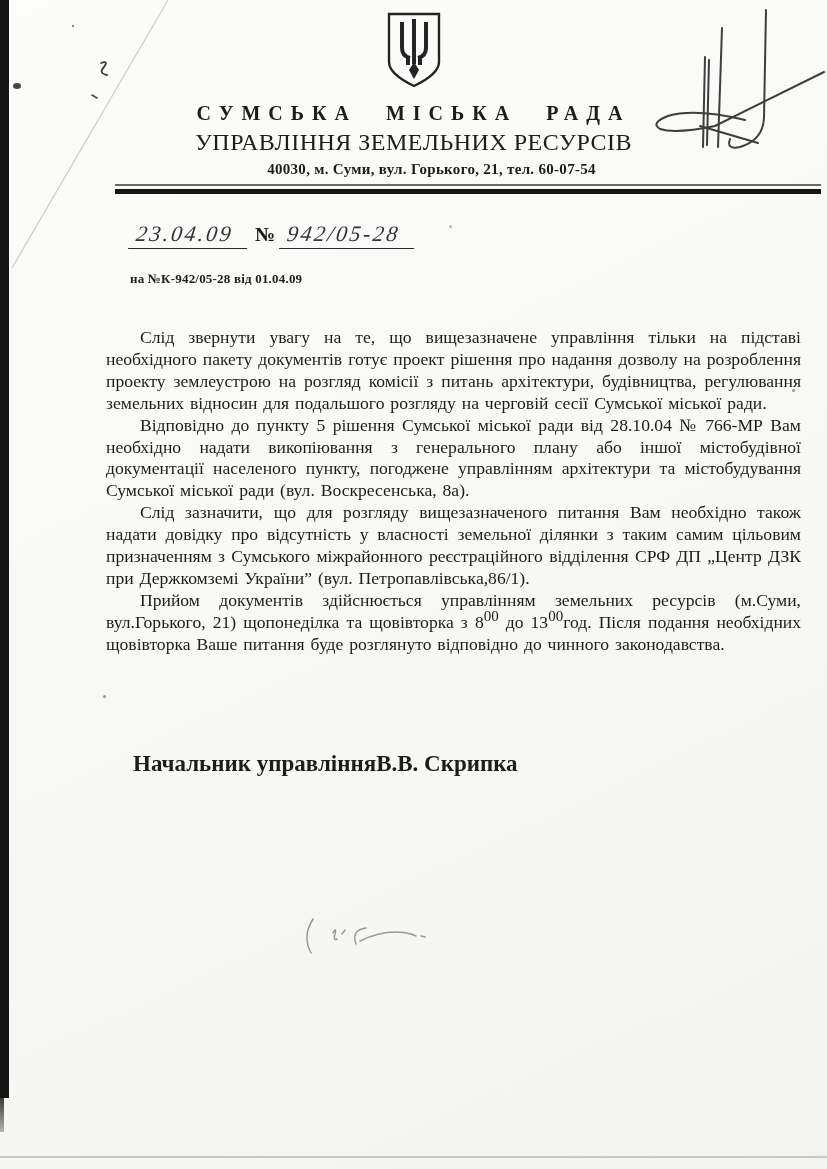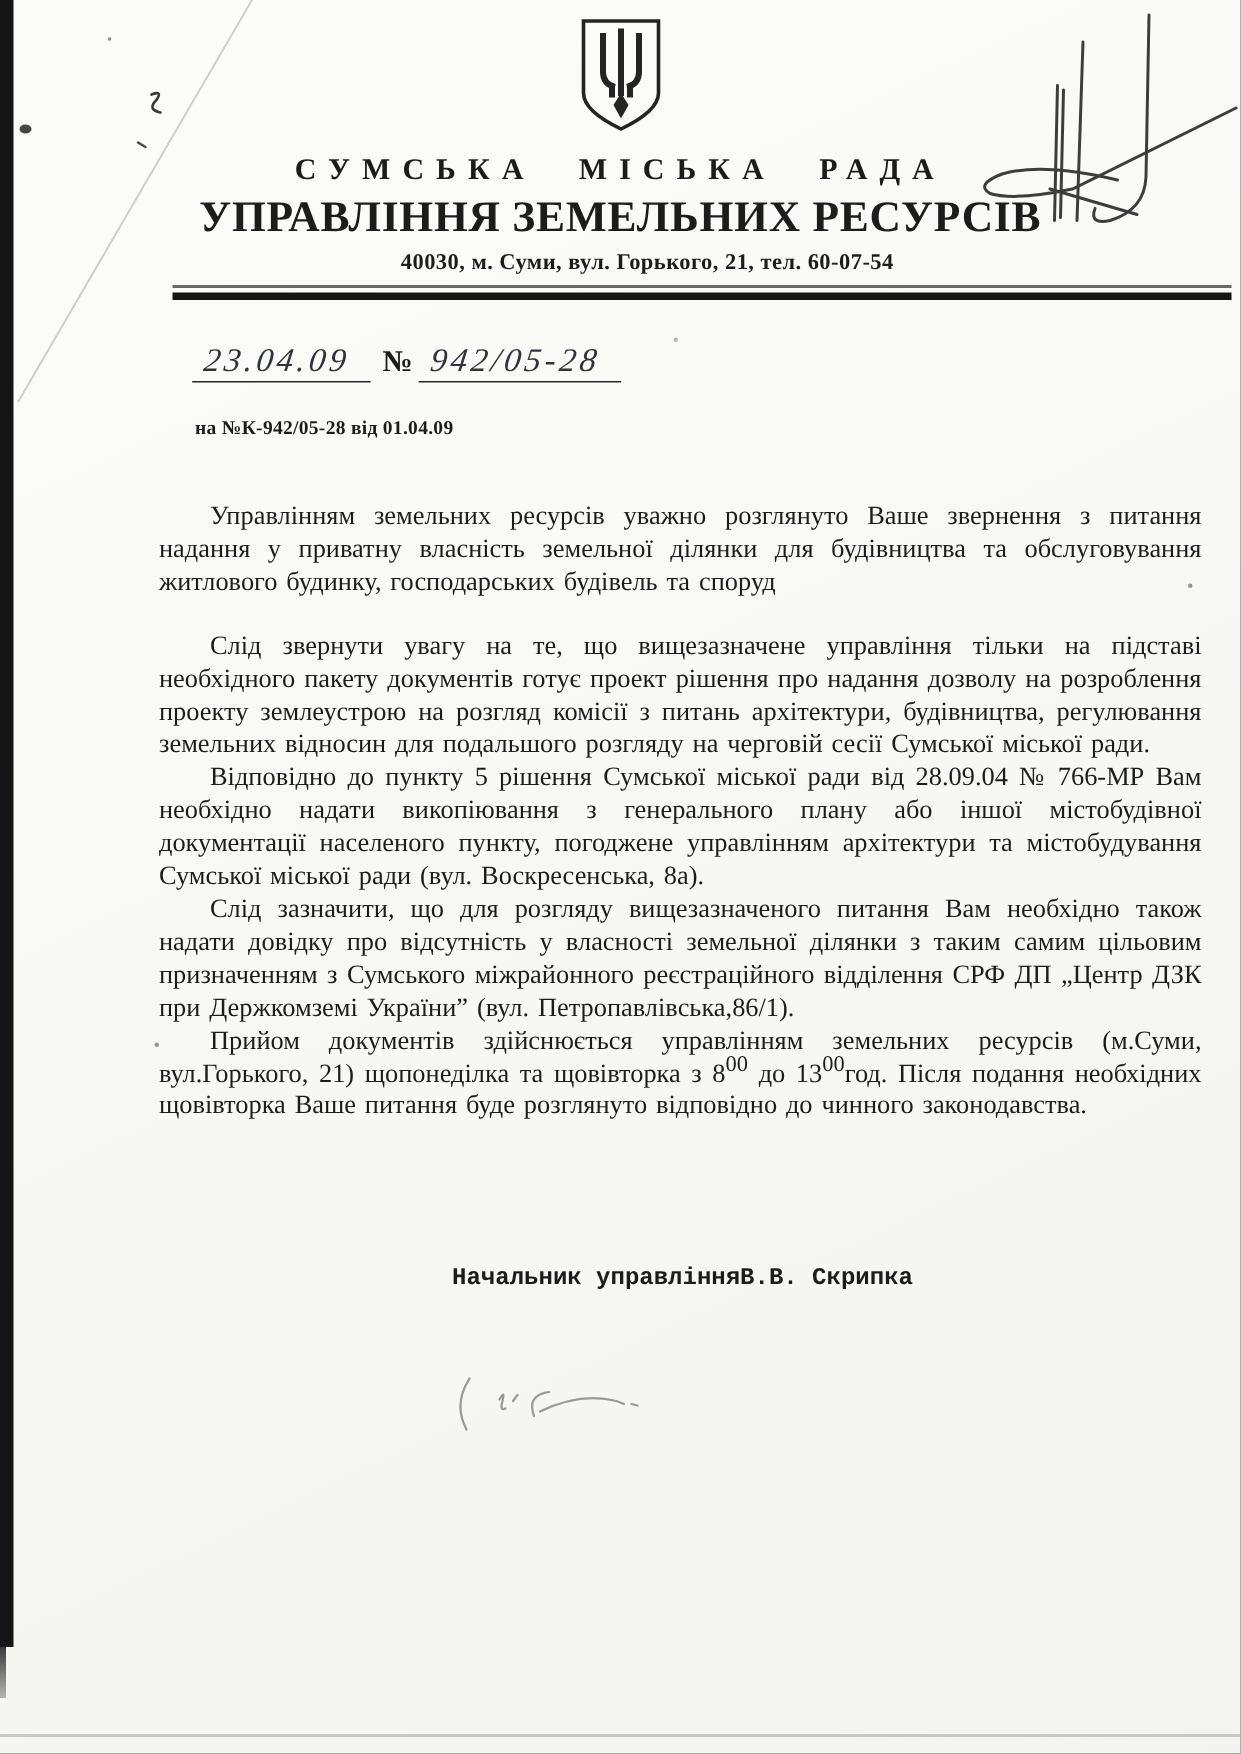--- a/index.html
+++ b/index.html
@@ -16,41 +16,41 @@
   .scan-edge-tail { position: absolute; left: 0; top: 1098px; width: 4px; height: 34px;
     background: linear-gradient(#3a3a3a, #b5b5b0); }
   .scan-bottom-line { position: absolute; left: 0; top: 1156px; width: 827px; height: 2px;
     background: #b7b7b1; opacity: .7; }
   .artifact-svg { position: absolute; pointer-events: none; }
   .artifact-dot { position: absolute; border-radius: 50%; background: #555; }
 
   .letterhead { position: relative; text-align: center; padding-top: 12px; }
   .coat { display: block; margin: 0 auto; }
   .org-name { margin-top: 14px; font-size: 20px; font-weight: bold; letter-spacing: 8px; word-spacing: 16px; }
-  .dept-name { margin-top: 4px; font-size: 29px; font-weight: bold; letter-spacing: .5px; }
+  .dept-name { margin-top: 4px; font-size: 24px; font-weight: normal; letter-spacing: .5px; }
   .address-line { margin-top: 5px; font-size: 15px; font-weight: bold; letter-spacing: .3px; padding-left: 36px; }
   .head-rule { margin: 6px 6px 0 115px; height: 10px; border-top: 2px solid #6a6a66; position: relative; }
   .head-rule::after { content: ""; position: absolute; left: 0; right: 0; top: 3px; height: 5px; background: #161616; }
 
   .ref-block { margin: 25px 0 0 130px; }
   .hw-line { height: 36px; }
   .hw { display: inline-block; font-style: italic; transform: skewX(-8deg);
     font-size: 22px; letter-spacing: 2.5px; color: #31333b; }
   .hw-underline { border-bottom: 1.6px solid #26262c; padding: 0 16px 1px 6px; }
   .num-sign { font-weight: bold; font-size: 20px; margin: 0 2px; }
   .reply-line { margin-top: 14px; font-weight: bold; font-size: 13px; letter-spacing: .2px; }
 
   .body-text { margin: 40px 26px 0 106px; font-size: 17.6px; line-height: 21.9px;
     text-align: justify; word-spacing: 1.5px; }
   .body-text p { margin: 0; text-indent: 34px; }
   .body-text p.gap-after { margin-bottom: 21px; }
   sup { font-size: 15px; line-height: 0; vertical-align: super; }
 
-  .sig-row { display: flex; justify-content: center; margin: 95px 50px 0 133px;
-    font-weight: bold; font-size: 16px; font-family: Liberation Mono, monospace; }
+  .sig-row { display: flex; justify-content: flex-start; margin: 95px 50px 0 133px;
+    font-weight: bold; font-size: 23px; }
   .executors { margin: 25px 0 0 133px; font-style: italic; font-size: 17.5px; line-height: 24.5px; }
 </style>
 </head>
 <body>
 
 <div class="page">
 
   <div class="scan-edge-left"></div>
   <div class="scan-edge-tail"></div>
   <div class="scan-bottom-line"></div>
@@ -95,23 +95,22 @@
   <div class="ref-block">
     <div class="hw-line">
       <span class="hw hw-underline">23.04.09</span>
       <span class="num-sign">№</span>
       <span class="hw hw-underline">942/05-28</span>
     </div>
     <div class="reply-line">на №К-942/05-28 від 01.04.09</div>
   </div>
 
   <div class="body-text">
-    <p class="gap-after">Управлінням земельних ресурсів уважно розглянуто Ваше звернення з питання надання у приватну власність земельної ділянки для будівництва та обслуговування житлового будинку, господарських будівель та споруд</p>
     <p>Слід звернути увагу на те, що вищезазначене управління тільки на підставі необхідного пакету документів готує проект рішення про надання дозволу на розроблення проекту землеустрою на розгляд комісії з питань архітектури, будівництва, регулювання земельних відносин для подальшого розгляду на черговій сесії Сумської міської ради.</p>
-    <p>Відповідно до пункту 5 рішення Сумської міської ради від 28.09.04 № 766-МР Вам необхідно надати викопіювання з генерального плану або іншої містобудівної документації населеного пункту, погоджене управлінням архітектури та містобудування Сумської міської ради (вул. Воскресенська, 8а).</p>
+    <p>Відповідно до пункту 5 рішення Сумської міської ради від 28.10.04 № 766-МР Вам необхідно надати викопіювання з генерального плану або іншої містобудівної документації населеного пункту, погоджене управлінням архітектури та містобудування Сумської міської ради (вул. Воскресенська, 8а).</p>
     <p>Слід зазначити, що для розгляду вищезазначеного питання Вам необхідно також надати довідку про відсутність у власності земельної ділянки з таким самим цільовим призначенням з Сумського міжрайонного реєстраційного відділення СРФ ДП „Центр ДЗК при Держкомземі України” (вул. Петропавлівська,86/1).</p>
     <p><span>Прийом документів здійснюється управлінням земельних ресурсів (м.Суми, вул.Горького, 21) щопонеділка та щовівторка з 8</span><sup>00</sup><span> до 13</span><sup>00</sup><span>год. Після подання необхідних щовівторка Ваше питання буде розглянуто відповідно до чинного законодавства.</span></p>
   </div>
 
   <svg class="artifact-svg" style="left:292px;top:903px" width="140" height="62" viewBox="0 0 140 62">
     <g fill="none" stroke="#8f8f93" stroke-width="1.5" stroke-linecap="round" opacity="0.9">
       <path d="M19,50 Q10,33 21,16"></path>
       <path d="M41,30 q4,-7 2,1 q-2,7 2,5"></path>
       <path d="M50,31 l3,-4"></path>
       <path d="M64,41 Q59,27 74,25"></path>

